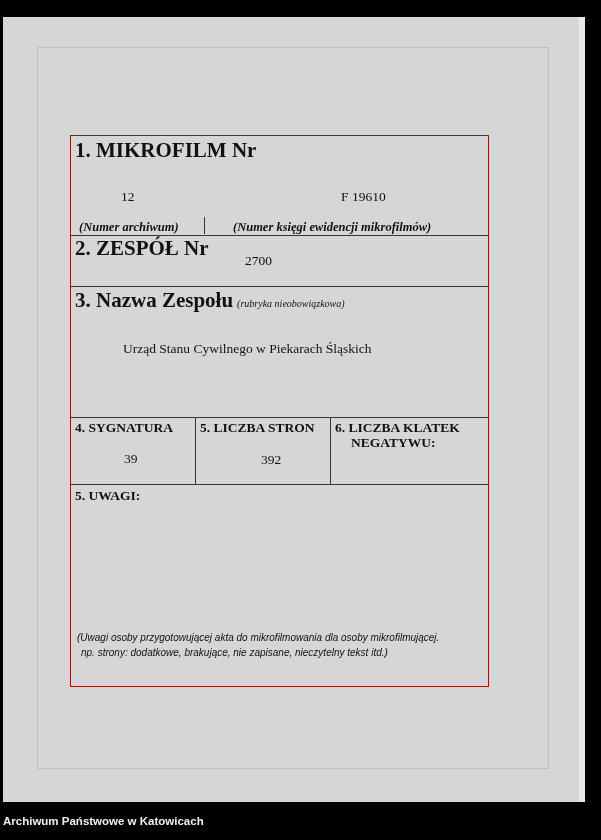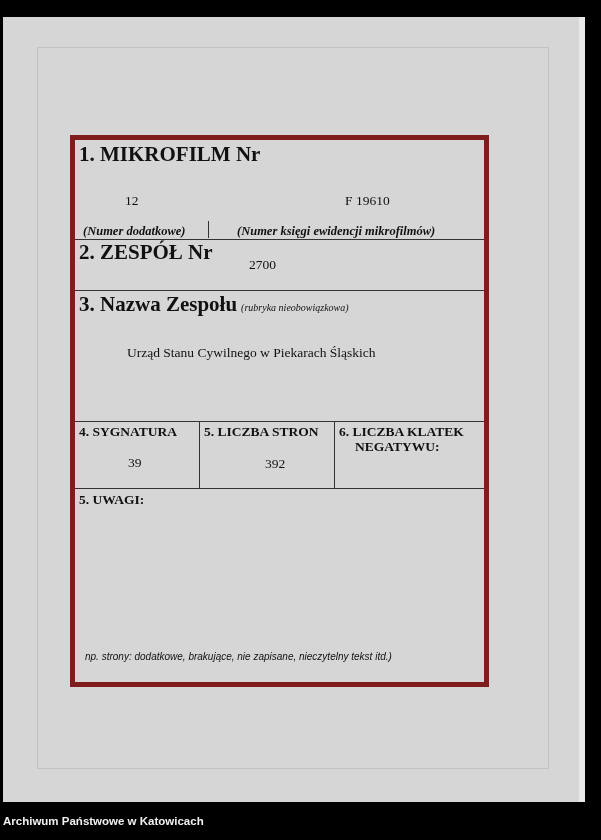--- a/index.html
+++ b/index.html
@@ -4,21 +4,21 @@
 <style>
   html, body { margin:0; padding:0; }
   body { width:601px; height:840px; background:#000; position:relative; overflow:hidden;
          font-family:"Liberation Serif", serif; }
   .page { position:absolute; left:3px; top:17px; width:582px; height:785px;
           background:#d6d6d6; }
   .page-shade { position:absolute; right:0; top:0; width:6px; height:100%; background:#e9e9e9; }
   .inner-frame { position:absolute; left:34px; top:30px; width:510px; height:720px;
                  border:1px solid #c2c2c2; }
   .form { position:absolute; left:67px; top:118px; width:419px; height:552px;
-          border:5px solid #7f1d1d; box-sizing:border-box; color:#111; }
+          border:1px solid #7f1d1d; box-sizing:border-box; color:#111; }
   .hline { position:absolute; left:0; right:0; height:0; border-top:1.5px solid #333; }
   .vline { position:absolute; width:0; border-left:1.5px solid #333; }
   .t { position:absolute; white-space:nowrap; }
   .h-big { font-weight:bold; font-size:21px; }
   .h-small { font-weight:bold; font-size:13.5px; }
   .val { font-size:13.5px; }
   .ital { font-style:italic; font-weight:bold; font-size:12.5px; }
   .note { font-style:italic; font-size:10px; font-family:"Liberation Sans", sans-serif; }
   .footer { position:absolute; left:3px; top:815px; color:#f0f0f0;
             font-family:"Liberation Sans", sans-serif; font-weight:bold; font-size:11.5px; }
@@ -28,21 +28,21 @@
 
 <div class="page">
   <div class="page-shade"></div>
   <div class="inner-frame"></div>
 
   <div class="form">
 
     <div class="t h-big" style="left:4px; top:2px;">1. MIKROFILM Nr</div>
     <div class="t val" style="left:50px; top:53px;">12</div>
     <div class="t val" style="left:270px; top:53px;">F 19610</div>
-    <div class="t ital" style="left:8px; top:84px;">(Numer dodatkowe)</div>
+    <div class="t ital" style="left:8px; top:84px;">(Numer archiwum)</div>
     <div class="vline" style="left:133px; top:81px; height:17px;"></div>
     <div class="t ital" style="left:162px; top:84px;text-align:right;">(Numer księgi ewidencji mikrofilmów)</div>
 
     <div class="hline" style="top:99px;"></div>
 
     <div class="t h-big" style="left:4px; top:100px;">2. ZESPÓŁ Nr</div>
     <div class="t val" style="left:174px; top:117px;">2700</div>
 
     <div class="hline" style="top:150px;"></div>
 
@@ -62,17 +62,18 @@
 
     <div class="t h-small" style="left:129px; top:284px;">5. LICZBA STRON</div>
     <div class="t val" style="left:190px; top:316px;">392</div>
 
     <div class="t h-small" style="left:264px; top:284px;">6. LICZBA KLATEK</div>
     <div class="t h-small" style="left:280px; top:299px;">NEGATYWU:</div>
 
     <div class="hline" style="top:348px;"></div>
 
     <div class="t h-small" style="left:4px; top:352px;">5. UWAGI:</div>
+    <div class="t note" style="left:6px; top:496px;">(Uwagi osoby przygotowującej akta do mikrofilmowania  dla osoby mikrofilmującej.</div>
     <div class="t note" style="left:10px; top:511px;">np. strony: dodatkowe, brakujące, nie zapisane, nieczytelny tekst itd.)</div>
   </div>
 </div>
 
 <div class="footer">Archiwum Państwowe w Katowicach</div>
 
 </body></html>

